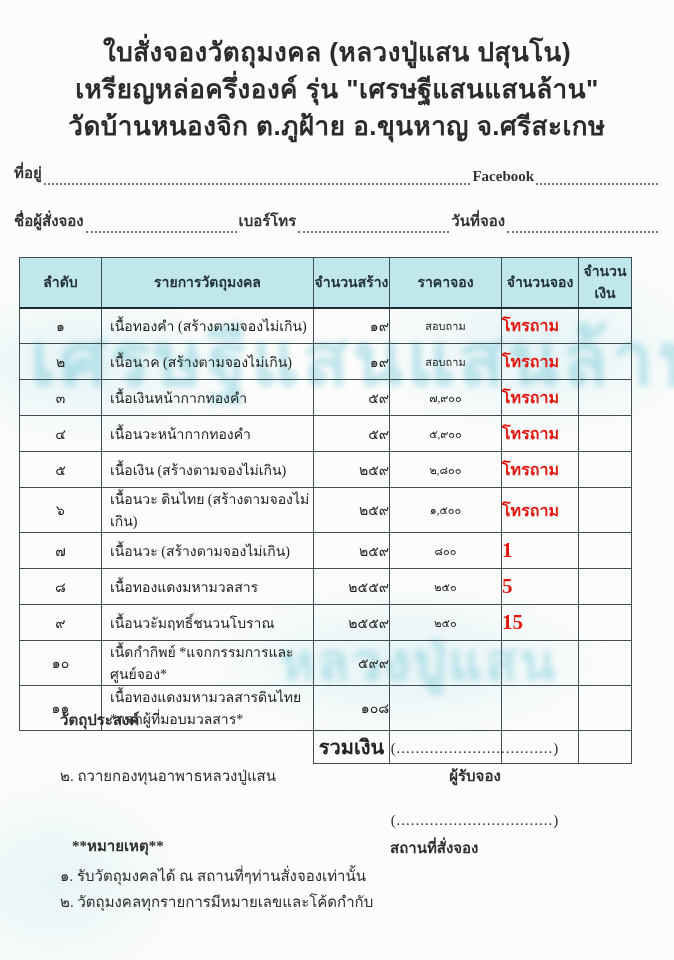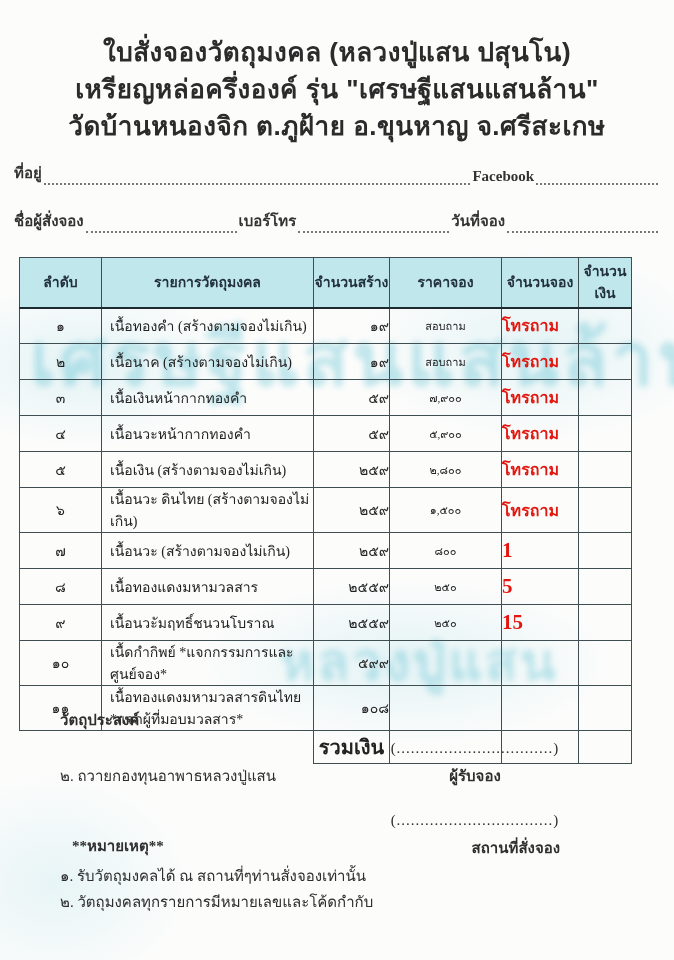--- a/index.html
+++ b/index.html
@@ -100,21 +100,21 @@
   td.total-label { text-align: center; font-weight: bold; font-size: 20px; }
 
   .bottom { position: absolute; left: 0; top: 700px; width: 674px; height: 260px; z-index: 1; font-size: 15px; }
   .b-item { position: absolute; white-space: nowrap; color: #2e2e2e; }
   .purpose-heading { left: 60px; top: 8px; font-weight: bold; }
   .purpose-1 { left: 60px; top: 38px; }
   .purpose-2 { left: 60px; top: 64px; }
   .sig-paren-1 { left: 390px; top: 40px; width: 170px; text-align: center; letter-spacing: 1px; }
   .sig-receiver { left: 390px; top: 64px; width: 170px; text-align: center; font-weight: bold; }
   .sig-paren-2 { left: 390px; top: 112px; width: 170px; text-align: center; letter-spacing: 1px; }
-  .sig-place { left: 390px; top: 136px; width: 170px; text-align: right; font-weight: bold; }
+  .sig-place { left: 390px; top: 136px; width: 170px; text-align: left; font-weight: bold; }
   .notes-heading { left: 60px; top: 134px; font-weight: bold; margin-left: 12px; }
   .note-1 { left: 60px; top: 164px; }
   .note-2 { left: 60px; top: 190px; }
 </style>
 </head>
 <body>
 
 <div class="page">
   <div class="scan-tint"></div>
   <div class="watermark wm1">เศรษฐีแสนแสนล้าน</div>

